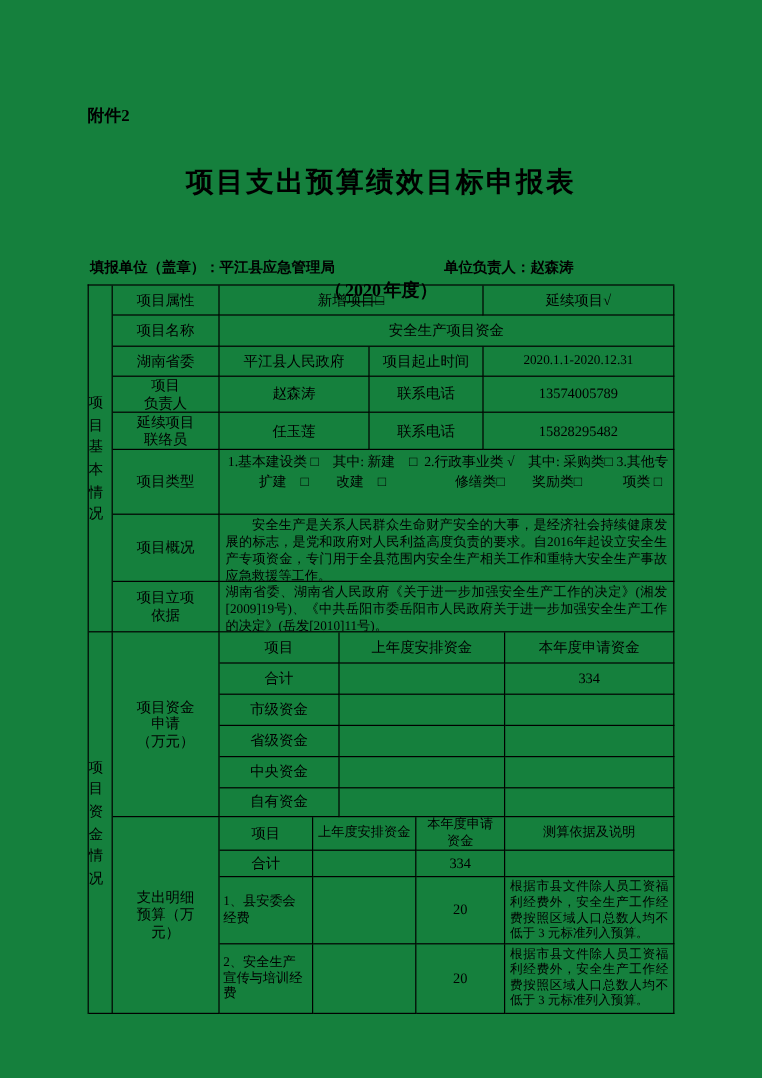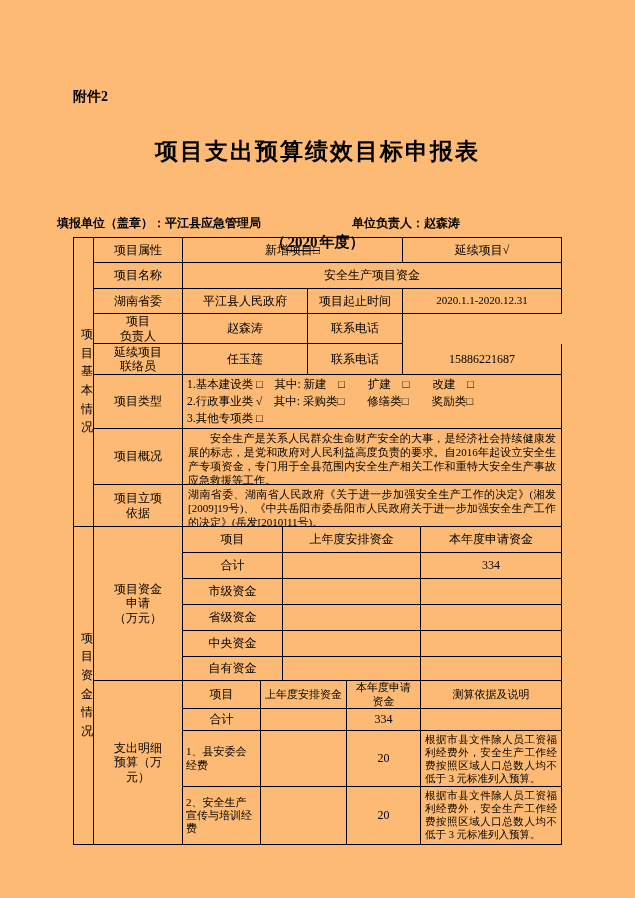--- a/index.html
+++ b/index.html
@@ -2,48 +2,48 @@
 <html><head>
 <meta charset="utf-8">
 <style>
   * { margin:0; padding:0; box-sizing:border-box; }
   html,body { background:#ffffff; }
   body {
     width:635px; height:898px;
     font-family:"Liberation Serif","DejaVu Serif",serif;
     color:#000;
   }
-  .page { position:relative; width:635px; height:898px; background:#fdba74; overflow:hidden; }
+  .page { position:relative; width:635px; height:898px; background:#15803d; overflow:hidden; }
 
   .attachment { position:absolute; left:73px; top:88px; font-size:14px; font-weight:bold; }
   .title { position:absolute; left:0; top:136px; width:100%; text-align:center;
            font-size:23px; font-weight:bold; letter-spacing:2px; }
   .subtitle { position:absolute; left:0; top:185px; width:100%; text-align:center;
               font-size:15px; font-weight:bold;margin-top:48px; }
   .subtitle .year { border-bottom:1px solid #000; padding:0 2px; }
-  .fill-line { position:absolute; left:57px; top:215px; width:489px; font-size:12px; font-weight:bold; }
+  .fill-line { position:absolute; left:75px; top:215px; width:489px; font-size:12px; font-weight:bold; }
   .fill-line .head { position:absolute; left:295px; top:0; }
 
   .doc-table { position:absolute; left:73px; top:237px; width:489px;
                border-top:1px solid #000; border-left:1px solid #000;
                font-size:12px; line-height:1.2; }
   .section { display:flex; }
   .vcell { flex:0 0 20px; width:20px; border-right:1px solid #000; border-bottom:1px solid #000;
-           display:flex; align-items:center; justify-content:center; text-align:right;
-           word-break:break-all; line-height:1.55; font-size:12px; padding:2px 0;font-family:Liberation Mono, monospace; }
+           display:flex; align-items:center; justify-content:center; text-align:left;
+           word-break:break-all; line-height:1.55; font-size:12px; padding:2px 0; }
   .rows { flex:1 1 auto; display:flex; flex-direction:column; min-width:0; }
   .r { display:flex; }
   .c { border-right:1px solid #000; border-bottom:1px solid #000;
        display:flex; align-items:center; justify-content:center; text-align:center;
        overflow:hidden; white-space:pre-line; }
   .b { flex:0 0 89px; }
   .grow { flex:1 1 auto; }
   .left { justify-content:flex-start; text-align:left; padding:1px 3px; }
   .small { font-size:11px; }
-  .typecell { flex-direction:column; align-items:flex-start; justify-content:center;
+  .typecell { flex-direction:row; align-items:flex-start; justify-content:center;
               padding:2px 4px; font-size:11.5px; line-height:1.5; white-space:pre-wrap; }
   .block { display:block; text-align:justify; padding:3px 5px; line-height:1.27; }
   .indent { text-indent:2em; }
   .note { display:block; text-align:justify; font-size:10.5px; line-height:1.25; padding:2px 4px; }
   .sub { display:flex; }
 </style>
 </head>
 <body>
 
 <div class="page">
@@ -81,28 +81,29 @@
           <div class="c" style="flex:0 0 125px">平江县人民政府</div>
           <div class="c" style="flex:0 0 95px">项目起止时间</div>
           <div class="c grow small">2020.1.1-2020.12.31</div>
         </div>
 
         <div class="r" style="height:30px">
           <div class="c b">项目
 负责人</div>
           <div class="c" style="flex:0 0 125px">赵森涛</div>
           <div class="c" style="flex:0 0 95px">联系电话</div>
+          <div class="c grow">13574005789</div>
         </div>
 
         <div class="r" style="height:31px">
           <div class="c b">延续项目
 联络员</div>
           <div class="c" style="flex:0 0 125px">任玉莲</div>
           <div class="c" style="flex:0 0 95px">联系电话</div>
-          <div class="c grow">15886221687</div>
+          <div class="c grow">15828295482</div>
         </div>
 
         <div class="r" style="height:54px">
           <div class="c b">项目类型</div>
           <div class="c grow typecell">
             <div>1.基本建设类 □　其中: 新建　□　　扩建　□　　改建　□</div>
             <div>2.行政事业类 √　其中: 采购类□　　修缮类□　　奖励类□</div>
             <div>3.其他专项类 □</div>
           </div>
         </div>

